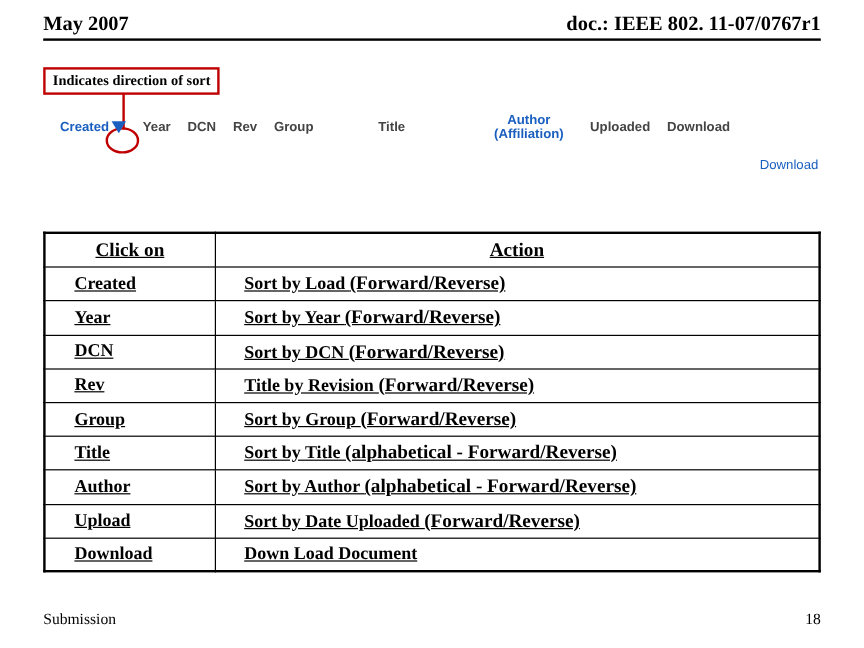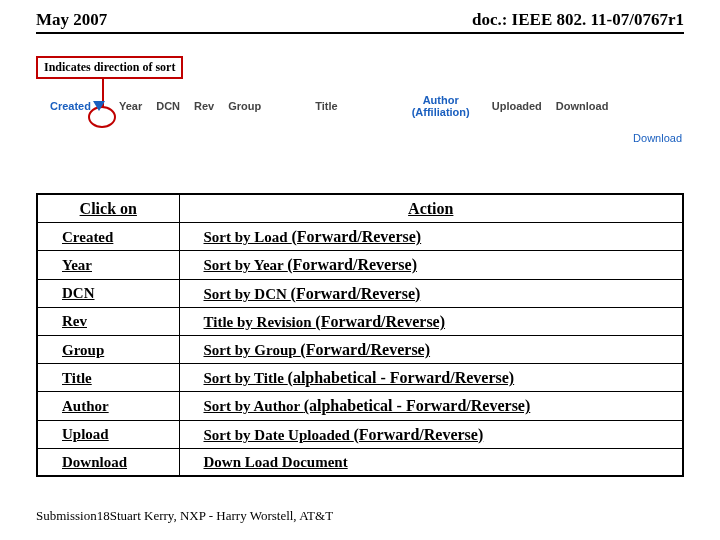--- a/index.html
+++ b/index.html
@@ -113,20 +113,21 @@
   .maintable th:first-child { width: 142px; }
   .suffix { font-size: 16px; font-weight: bold; }
   .bold { font-weight: bold; }
   .footer {
     position: absolute;
     bottom: 16px;
     left: 0;
     width: 720px;
     padding: 0 36px;
     display: flex;
+    justify-content: space-between;
     align-items: baseline;
     font-size: 13px;
   }
   .footer .page { font-size: 13px; margin-top: 30px; }
 </style>
 </head>
 <body>
 
 <div class="topbar">
   <span>May 2007</span>
@@ -208,14 +209,13 @@
       <tr>
         <td class="bold">Download</td>
         <td><span class="bold">Down Load Document</span></td>
       </tr>
     </tbody>
 </table>
 
 <div class="footer">
   <span>Submission</span>
   <span class="page">18</span>
-  <span>Stuart Kerry, NXP - Harry Worstell, AT&amp;T</span>
 </div>
 
 </body></html>

